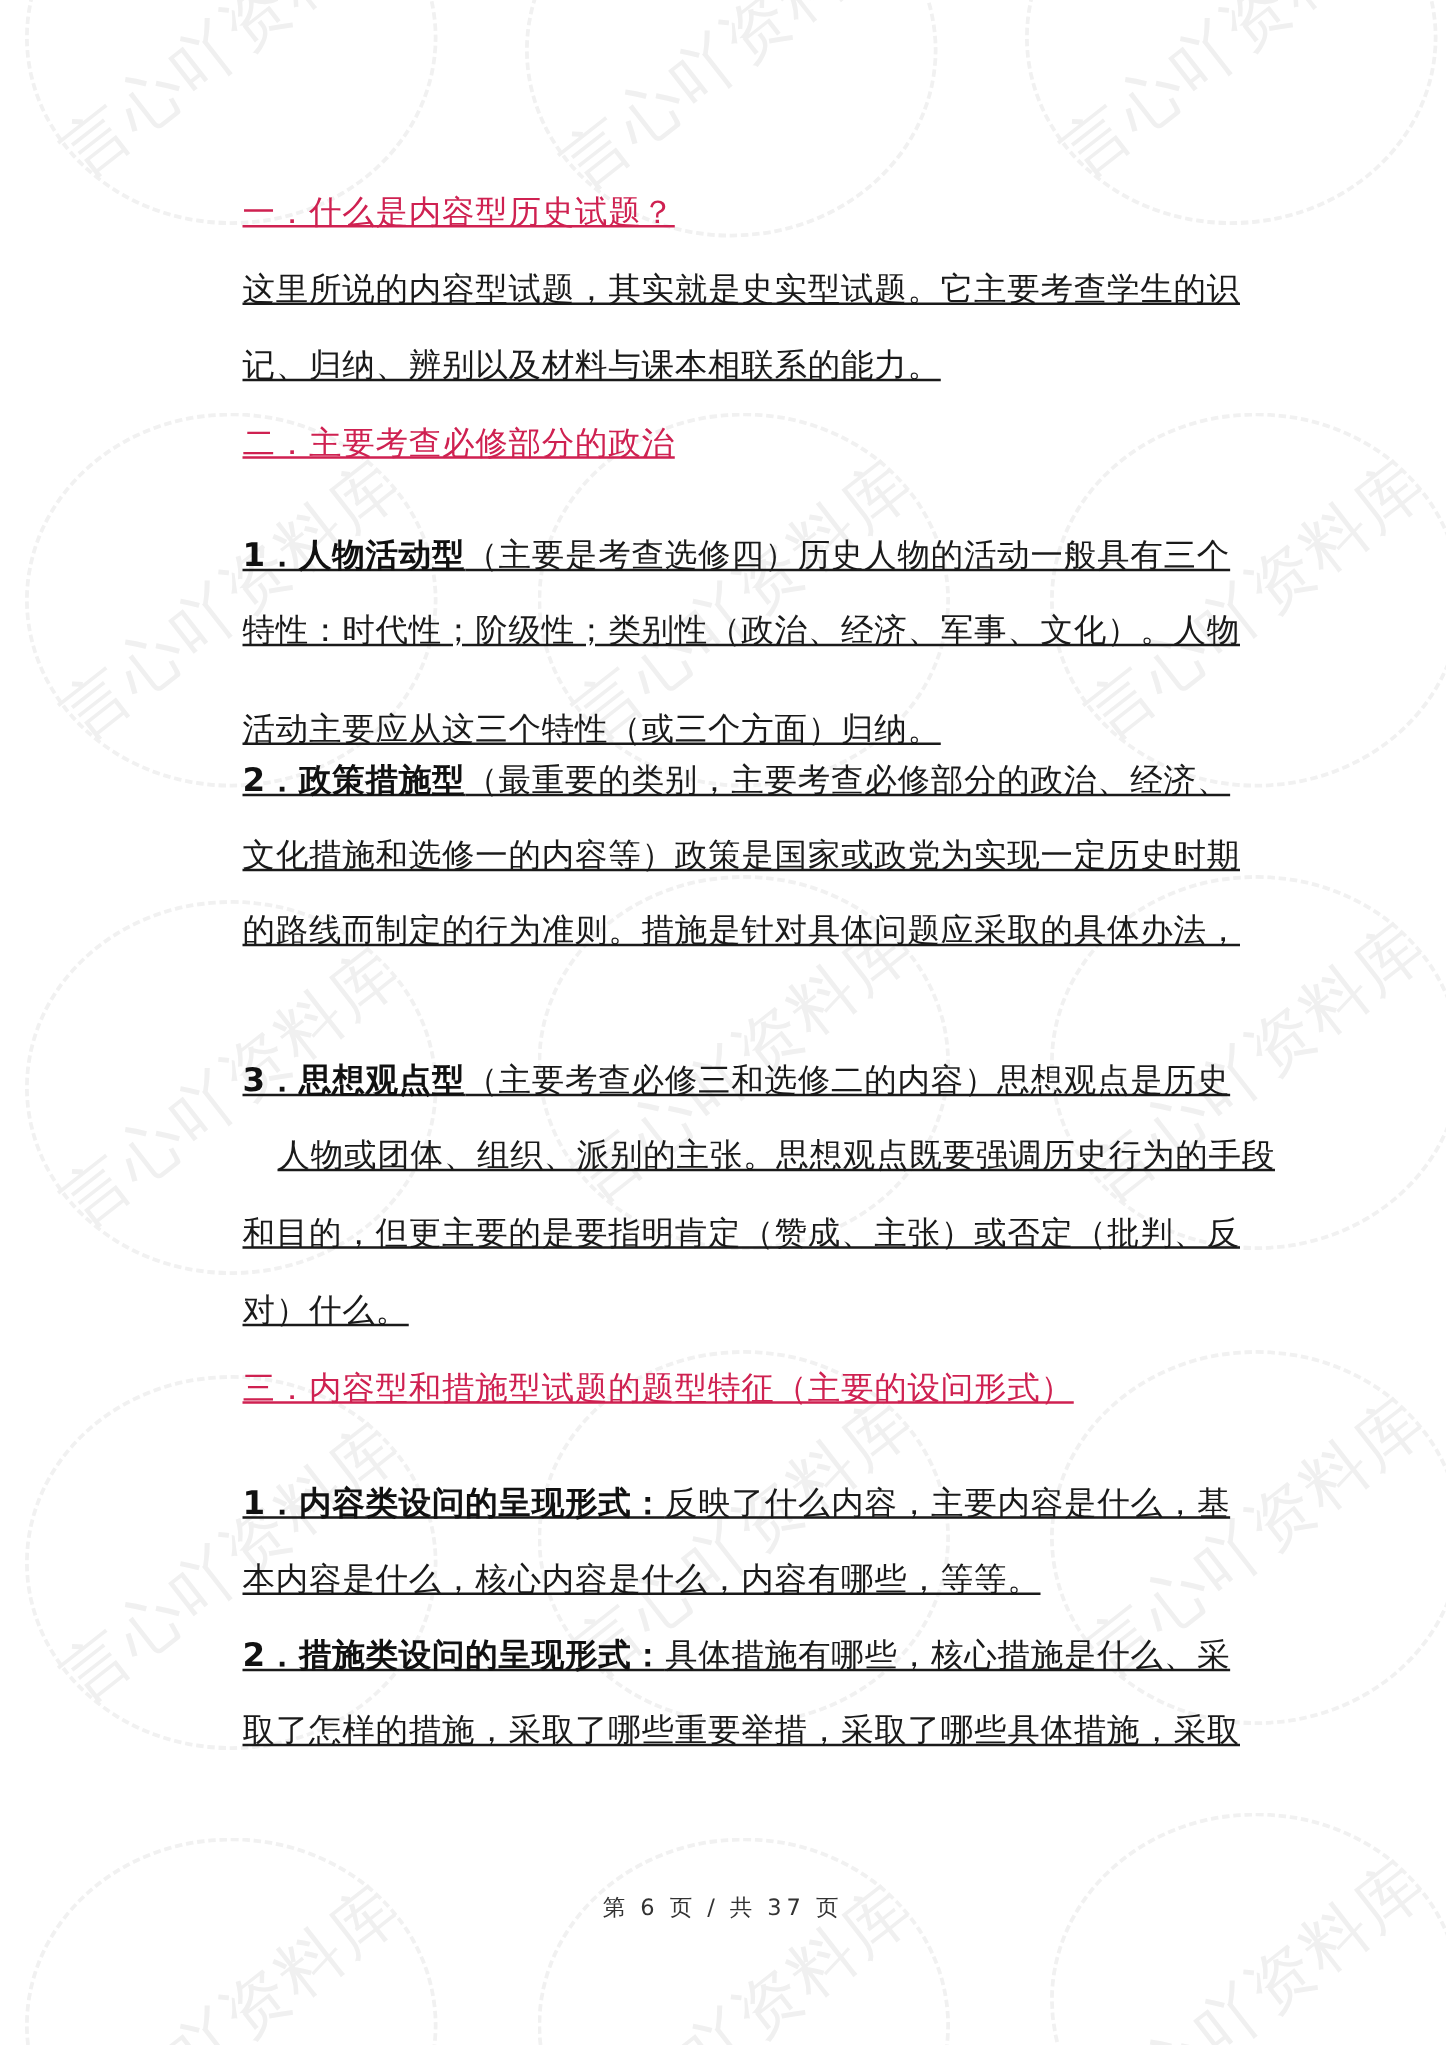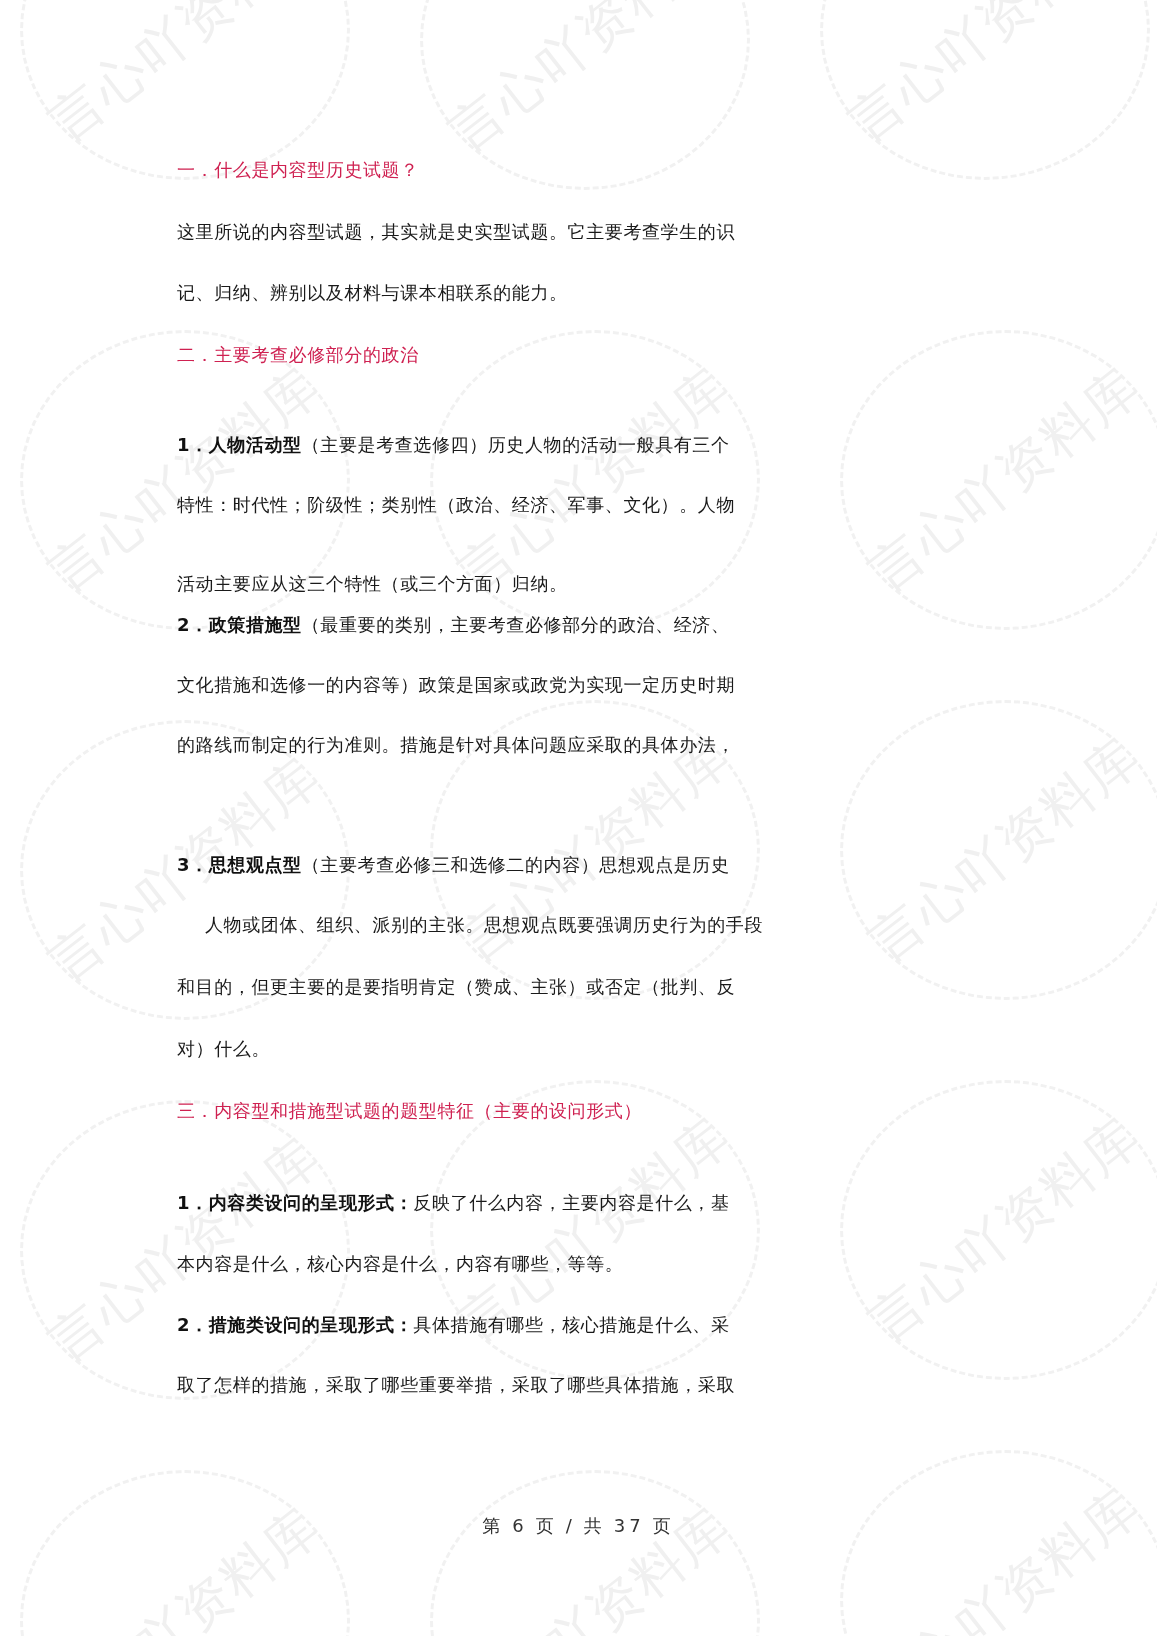--- a/index.html
+++ b/index.html
@@ -14,23 +14,24 @@
     box-sizing: border-box;
   }
   .wm-text {
     position: absolute; left: 50%; top: 50%;
     transform: translate(-50%, -50%) rotate(-38deg);
     font-family: "DejaVu Sans", sans-serif;
     font-size: 52px; color: #f0f0f0; white-space: nowrap; letter-spacing: 2px;
   }
   .page { position: absolute; inset: 0; z-index: 1; }
   .line {
-    position: absolute; left: 177px; width: 820px;
-    font-size: 18px; line-height: 30px; color: #1a1a1a; white-space: nowrap;
+    position: absolute; left: 194px; width: 820px;
+    font-size: 26px; line-height: 30px; color: #1a1a1a; white-space: nowrap;
     letter-spacing: 0.6px;
+    text-decoration: underline;
   }
   .heading { color: #cf2151; }
   .bold { font-weight: bold; font-family: "DejaVu Sans", sans-serif; color: #111; margin-top: 32px; }
   .footer {
     position: absolute; left: 0; width: 1157px; top: 1514px; text-align: center;
     font-size: 18px; color: #333; font-family: "DejaVu Sans", sans-serif; letter-spacing: 4px;
   }
   .footer span { margin: 0 4px; }
 </style>
 </head>

